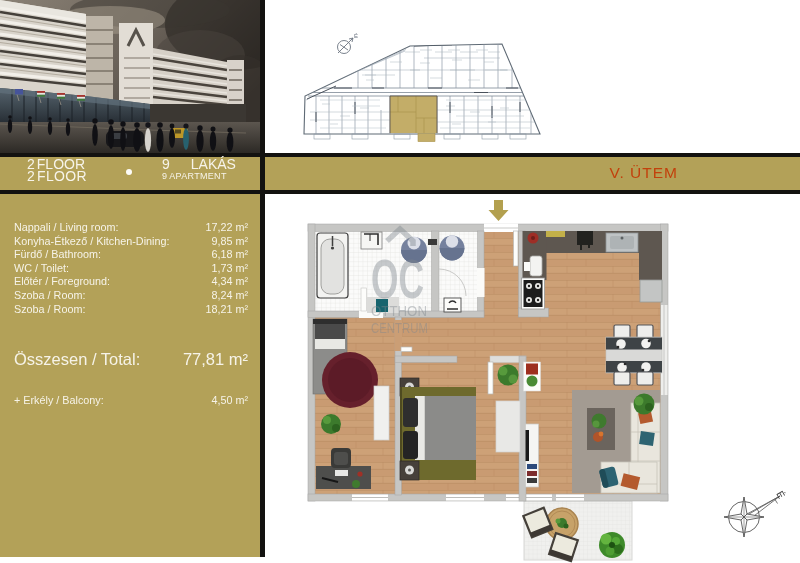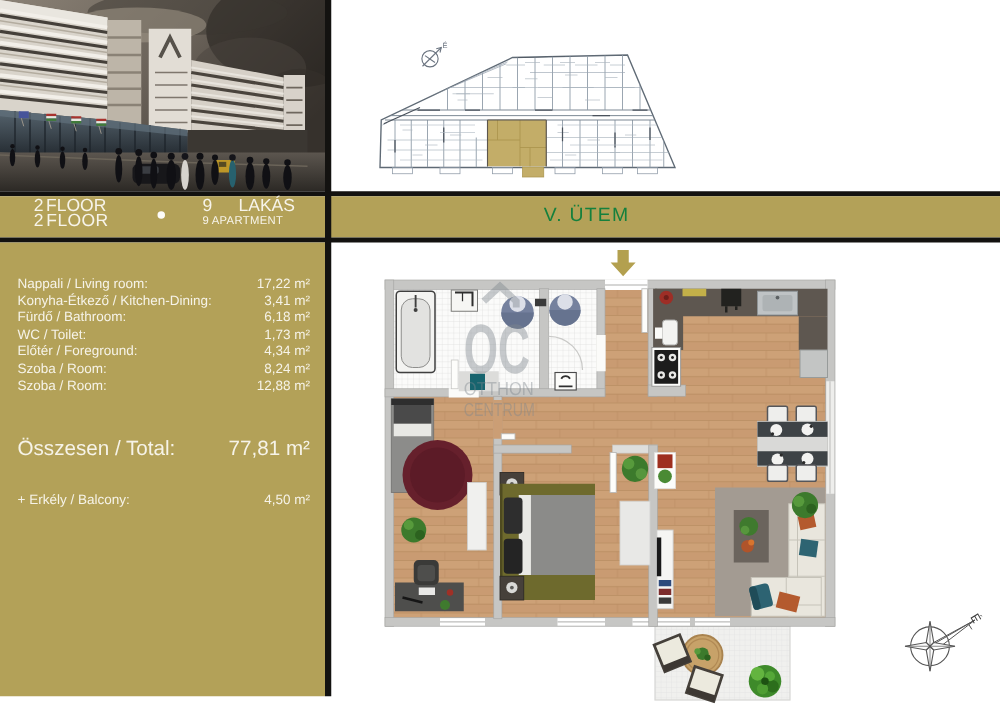--- a/index.html
+++ b/index.html
@@ -147,34 +147,34 @@
   <div style="font-size:14px;line-height:9px;margin-top:1px;letter-spacing:0.3px;">2<span style="margin-left:2px">FLOOR</span></div>
 </div>
 
 <div class="abs" style="left:126px;top:169px;width:6px;height:6px;border-radius:50%;background:#fdfcf8"></div>
 
 <div class="abs" style="left:162px;top:158px;color:#f7f4ea;">
   <div style="font-size:14px;line-height:13px;">9<span style="margin-left:21px">LAKÁS</span></div>
   <div style="font-size:9px;line-height:9px;margin-top:1px;letter-spacing:0.3px;">9<span style="margin-left:2px">APARTMENT</span></div>
 </div>
 
-<div class="abs" style="left:435px;top:164px;width:262px;text-align:left;color:#15803d;font-size:15.5px;letter-spacing:1px;">V. ÜTEM</div>
+<div class="abs" style="left:416px;top:164px;width:262px;text-align:right;color:#c2410c;font-size:15.5px;letter-spacing:1px;">V. ÜTEM</div>
 
 <div class="abs" style="left:0px;top:194px;width:260px;height:363px;background:#b3a158"></div>
 
 <div class="abs" style="left:260px;top:0px;width:5px;height:557px;background:#131210"></div>
 
 <div class="abs" style="left:14px;top:221px;width:234px;color:#f6f3e8;font-size:10.8px;line-height:13.6px;">
   <div><span style="float:right">17,22 m²</span>Nappali / Living room:</div>
-  <div><span style="float:right">3,41 m²</span>Konyha-Étkező / Kitchen-Dining:</div>
+  <div><span style="float:right">9,85 m²</span>Konyha-Étkező / Kitchen-Dining:</div>
   <div><span style="float:right">6,18 m²</span>Fürdő / Bathroom:</div>
   <div><span style="float:right">1,73 m²</span>WC / Toilet:</div>
   <div><span style="float:right">4,34 m²</span>Előtér / Foreground:</div>
   <div><span style="float:right">8,24 m²</span>Szoba / Room:</div>
-  <div><span style="float:right">12,88 m²</span>Szoba / Room:</div>
+  <div><span style="float:right">18,21 m²</span>Szoba / Room:</div>
 </div>
 
 <div class="abs" style="left:14px;top:350px;width:234px;color:#f6f3e8;font-size:16.5px;">
   <span style="float:right">77,81 m²</span>Összesen / Total:
 </div>
 
 <div class="abs" style="left:14px;top:394px;width:234px;color:#f6f3e8;font-size:10.8px;">
   <span style="float:right">4,50 m²</span>+ Erkély / Balcony:
 </div>
 

